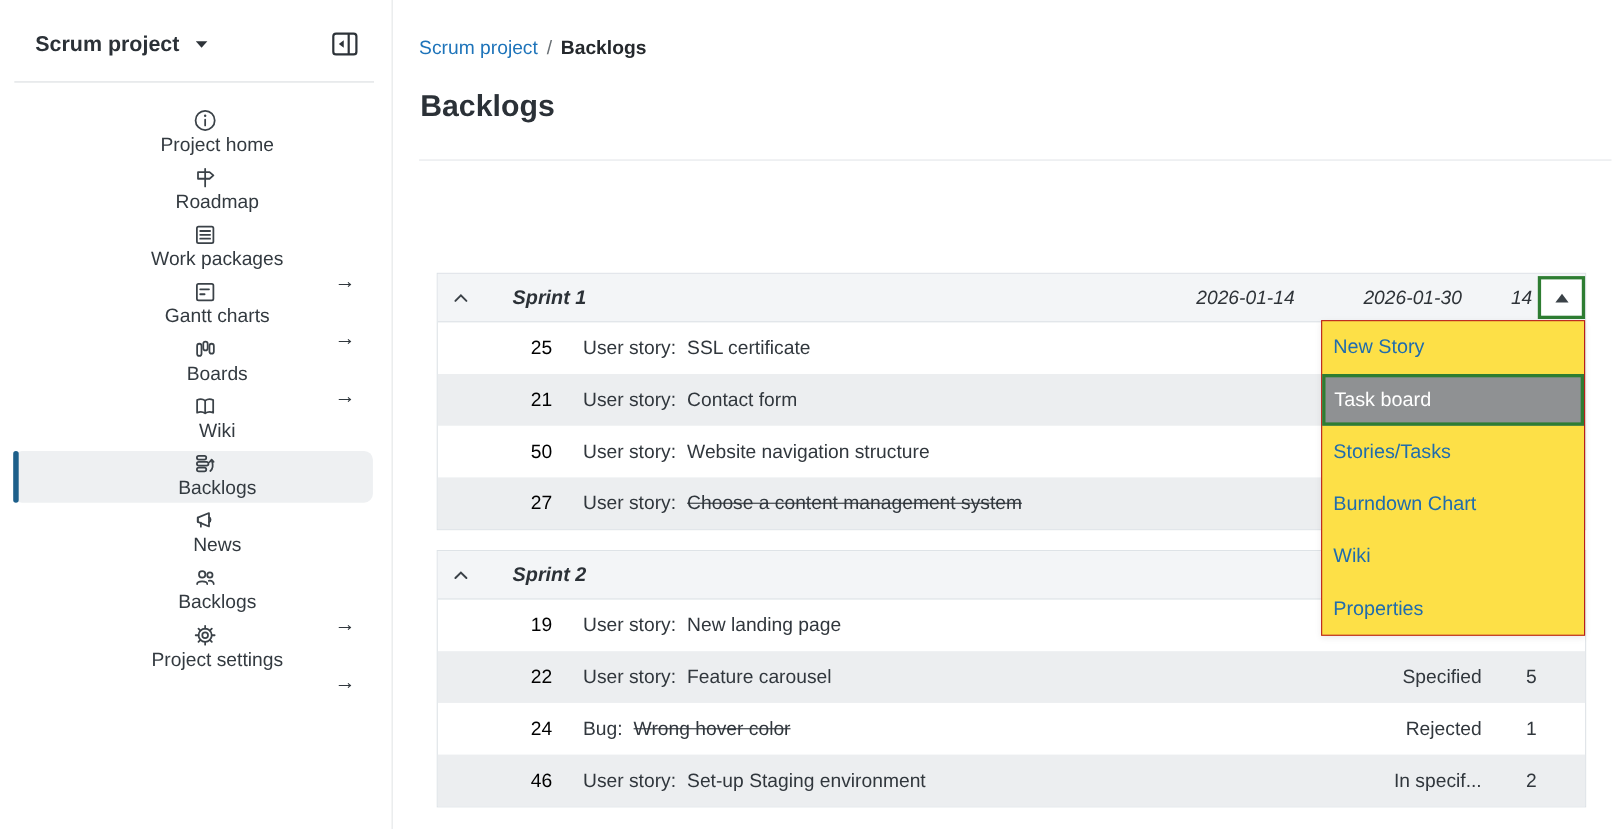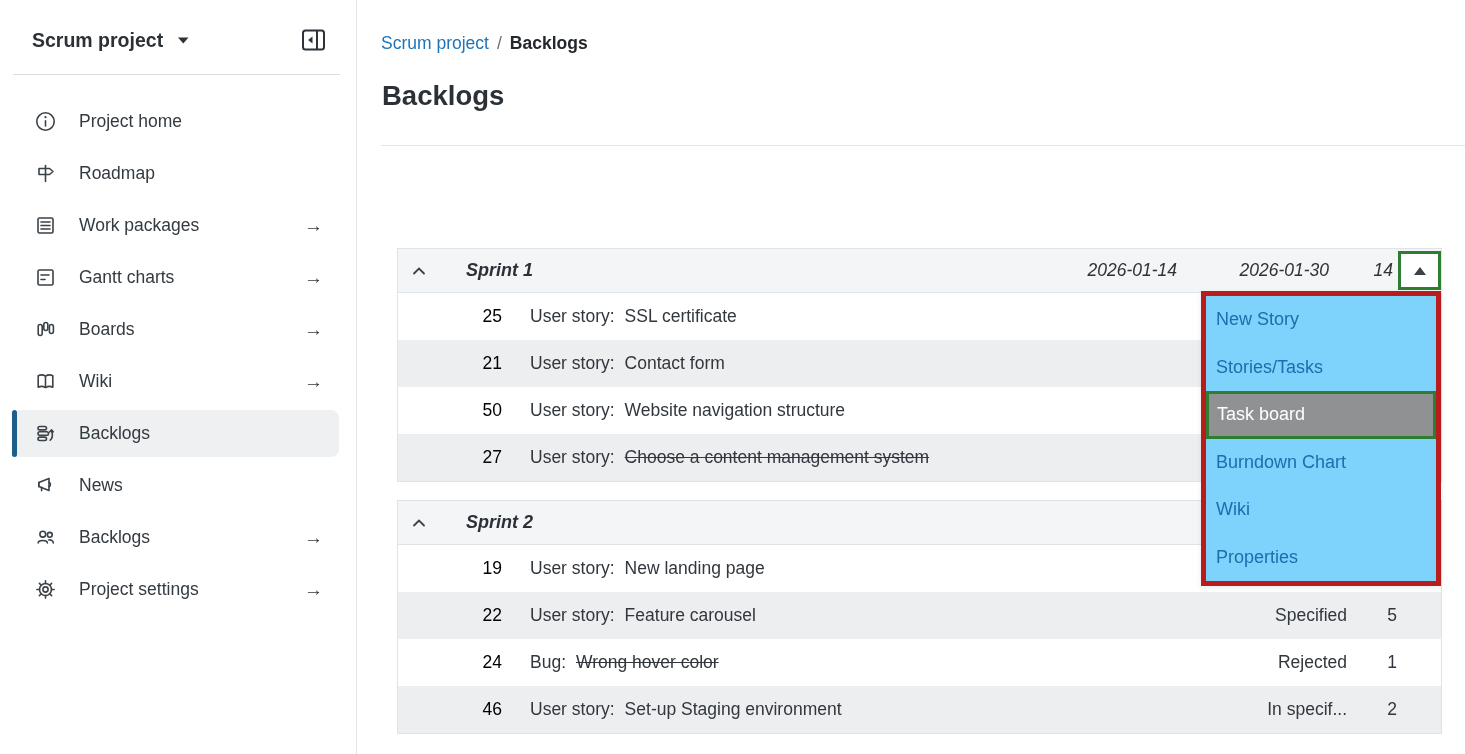--- a/index.html
+++ b/index.html
@@ -13,21 +13,21 @@
   
   .sidebar{position:absolute;left:0;top:0;width:357px;height:754px;background:#fff;
     border-right:1px solid #e3e5e7;box-sizing:border-box;}
   .sidebar-top{display:flex;align-items:center;padding:28px 29px 0 32px;}
   .project-switcher{display:flex;align-items:center;gap:14px;cursor:pointer;}
   .project-name{font-size:19.5px;font-weight:600;color:#2b3137;}
   .collapse-btn{margin-left:auto;cursor:pointer;background:none;border:none;padding:0;}
   .sidebar-divider{border:none;border-top:1px solid #dadde0;margin:22px 16px 0 13px;}
   .nav{padding-top:18px;}
   .nav-item{height:47px;margin:5px 17px 5px 12px;display:flex;align-items:center;
-    padding-left:22px;border-radius:8px;position:relative;cursor:pointer;box-sizing:border-box;}
+    padding-left:22px;border-radius:8px;position:relative;cursor:pointer;box-sizing:border-box;flex-direction:column;}
   .nav-item.selected{background:#eef0f2;}
   .nav-item.selected::before{content:"";position:absolute;left:0;top:0;bottom:0;width:5px;
     border-radius:4px;background:#1d5f8a;}
   .nav-icon{width:23px;height:23px;flex:none;}
   .nav-label{margin-left:22px;font-size:17.5px;color:#333a40;white-space:nowrap;}
   .nav-arrow{margin-left:auto;padding-right:16px;font-size:19px;color:#30373d;}
 
   
   .main{position:absolute;left:357px;top:0;right:0;height:754px;}
   .breadcrumb{position:absolute;left:24px;top:33px;font-size:17.5px;display:flex;gap:8px;align-items:baseline;}
@@ -54,22 +54,22 @@
   .row{height:47px;display:flex;align-items:center;font-size:17.5px;color:#31373d;}
   .rows .row:nth-child(even){background:#eceef0;}
   .cell-id{width:104px;text-align:right;color:#000000;flex:none;cursor:pointer;}
   .cell-title{margin-left:28px;flex:1;white-space:nowrap;overflow:hidden;}
   .wp-type{margin-right:10px;}
   .strike .wp-title{text-decoration:line-through;}
   .cell-status{width:140px;text-align:right;flex:none;margin-right:15px;white-space:nowrap;}
   .cell-points{width:35px;text-align:right;flex:none;margin-right:44px;}
 
   
-  .context-menu{position:absolute;left:1201px;top:291px;width:240px;background:#7dd3fc;
-    border:5px solid #b91c1c;box-shadow:0 2px 6px rgba(0,0,0,0.08);box-sizing:border-box;z-index:10;}
+  .context-menu{position:absolute;left:1201px;top:291px;width:240px;background:#fde047;
+    border:1px solid #b91c1c;box-shadow:0 2px 6px rgba(0,0,0,0.08);box-sizing:border-box;z-index:10;}
   .menu-item{height:47.5px;display:flex;align-items:center;padding-left:10px;font-size:18px;
     color:#1f6cae;cursor:pointer;box-sizing:border-box;}
   .menu-item.highlighted{background:#8f9193;color:#fff;border:3px solid #2e7d32;padding-left:8px;}
 </style>
 </head>
 <body>
 
 <aside class="sidebar">
   <div class="sidebar-top">
     <div class="project-switcher">
@@ -314,18 +314,18 @@
         <span class="cell-status">In specif...</span>
         <span class="cell-points">2</span>
       </div>
     </div>
   </section>
 
 </main>
 
 <div class="context-menu">
   <div class="menu-item">New Story</div>
+  <div class="menu-item highlighted">Task board</div>
   <div class="menu-item">Stories/Tasks</div>
-  <div class="menu-item highlighted">Task board</div>
   <div class="menu-item">Burndown Chart</div>
   <div class="menu-item">Wiki</div>
   <div class="menu-item">Properties</div>
 </div>
 
 </body></html>

